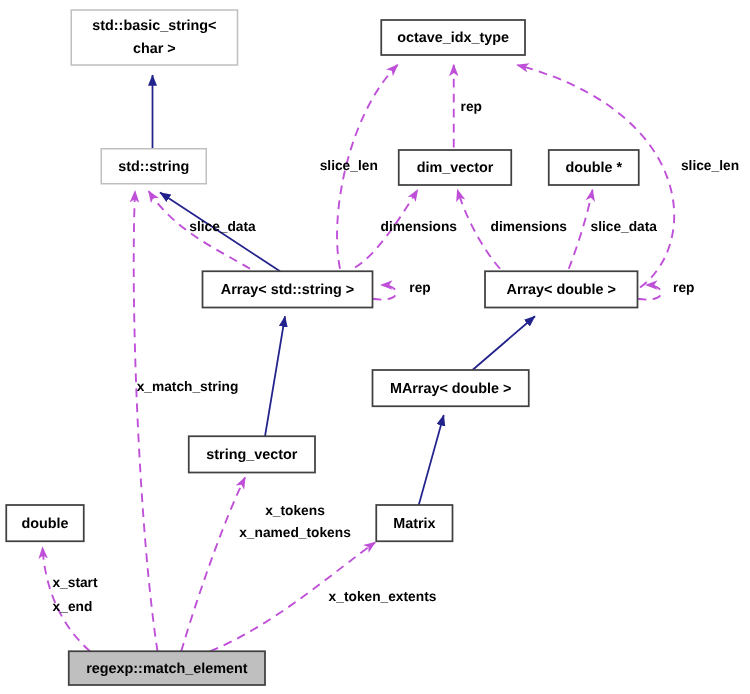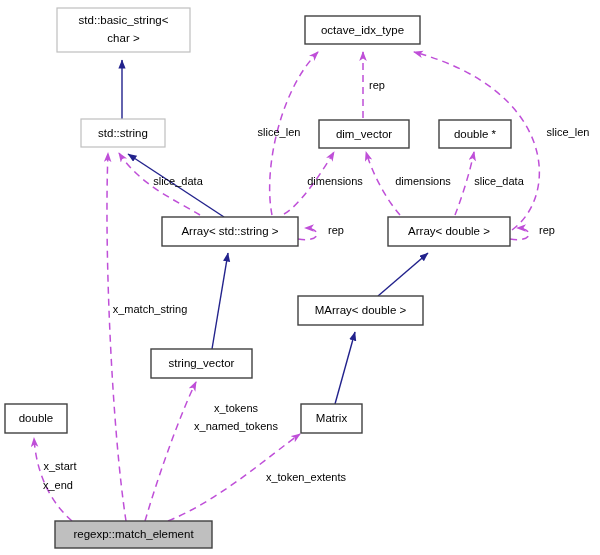--- a/index.html
+++ b/index.html
@@ -10,20 +10,21 @@
   body {
     width: 600px;
     height: 555px;
     font-family: "Liberation Sans", sans-serif;
     overflow: hidden;
   }
   #diagram-root {
     position: relative;
     width: 600px;
     height: 555px;
+    font-weight: bold;
   }
   svg.diagram {
     position: absolute;
     left: 0;
     top: 0;
     width: 600px;
     height: 555px;
     shape-rendering: geometricPrecision;
   }
   .node-box {

